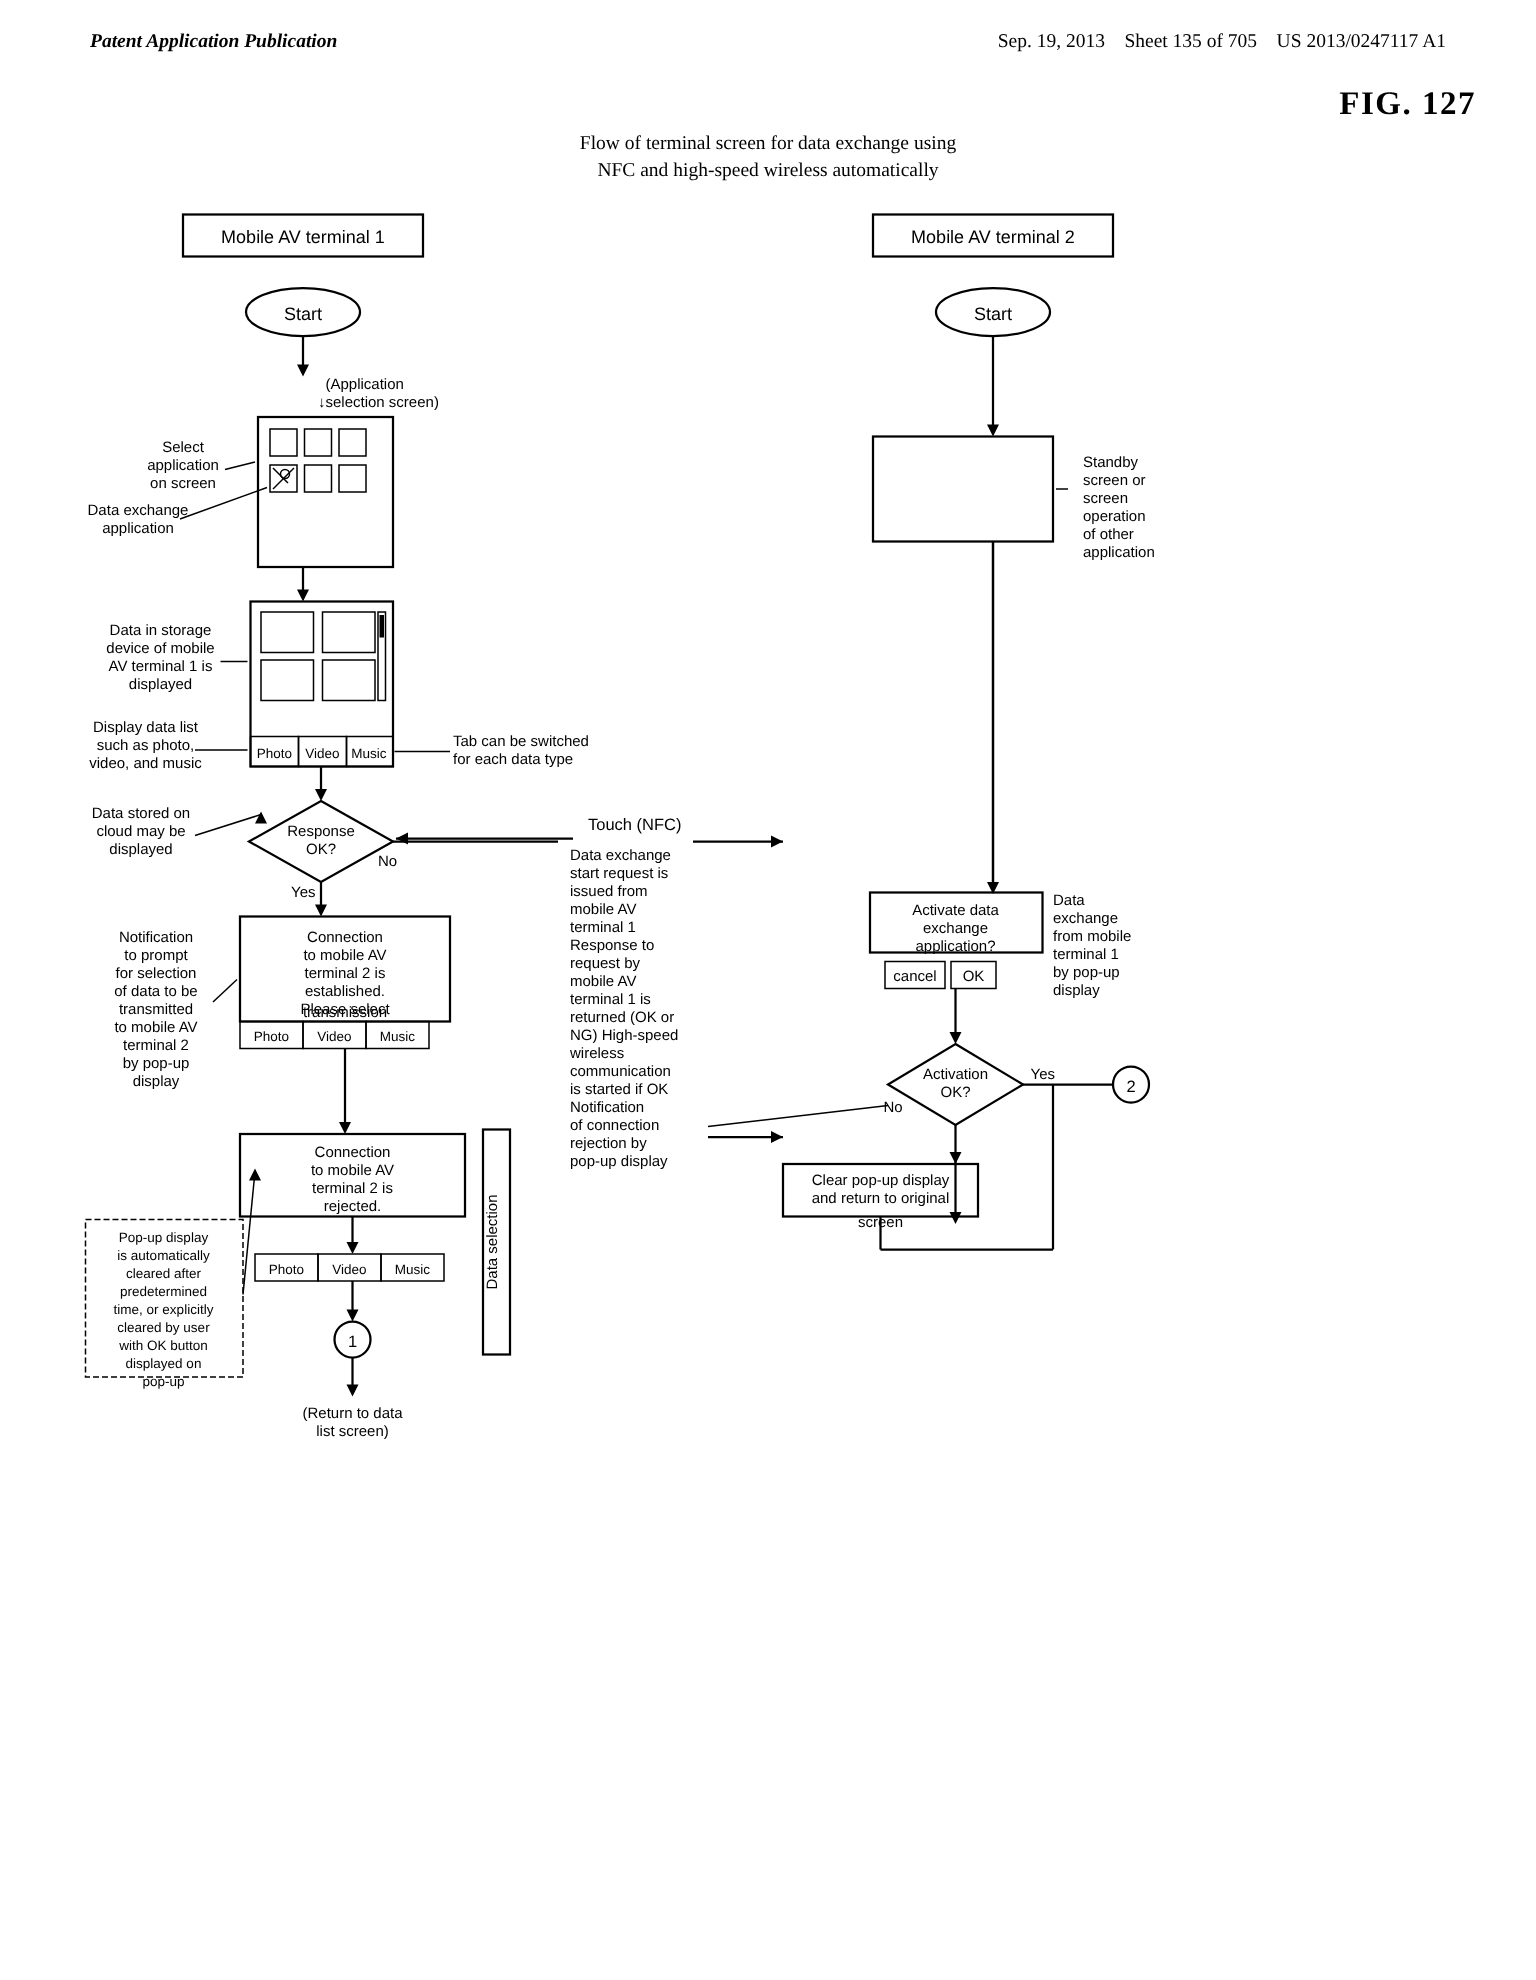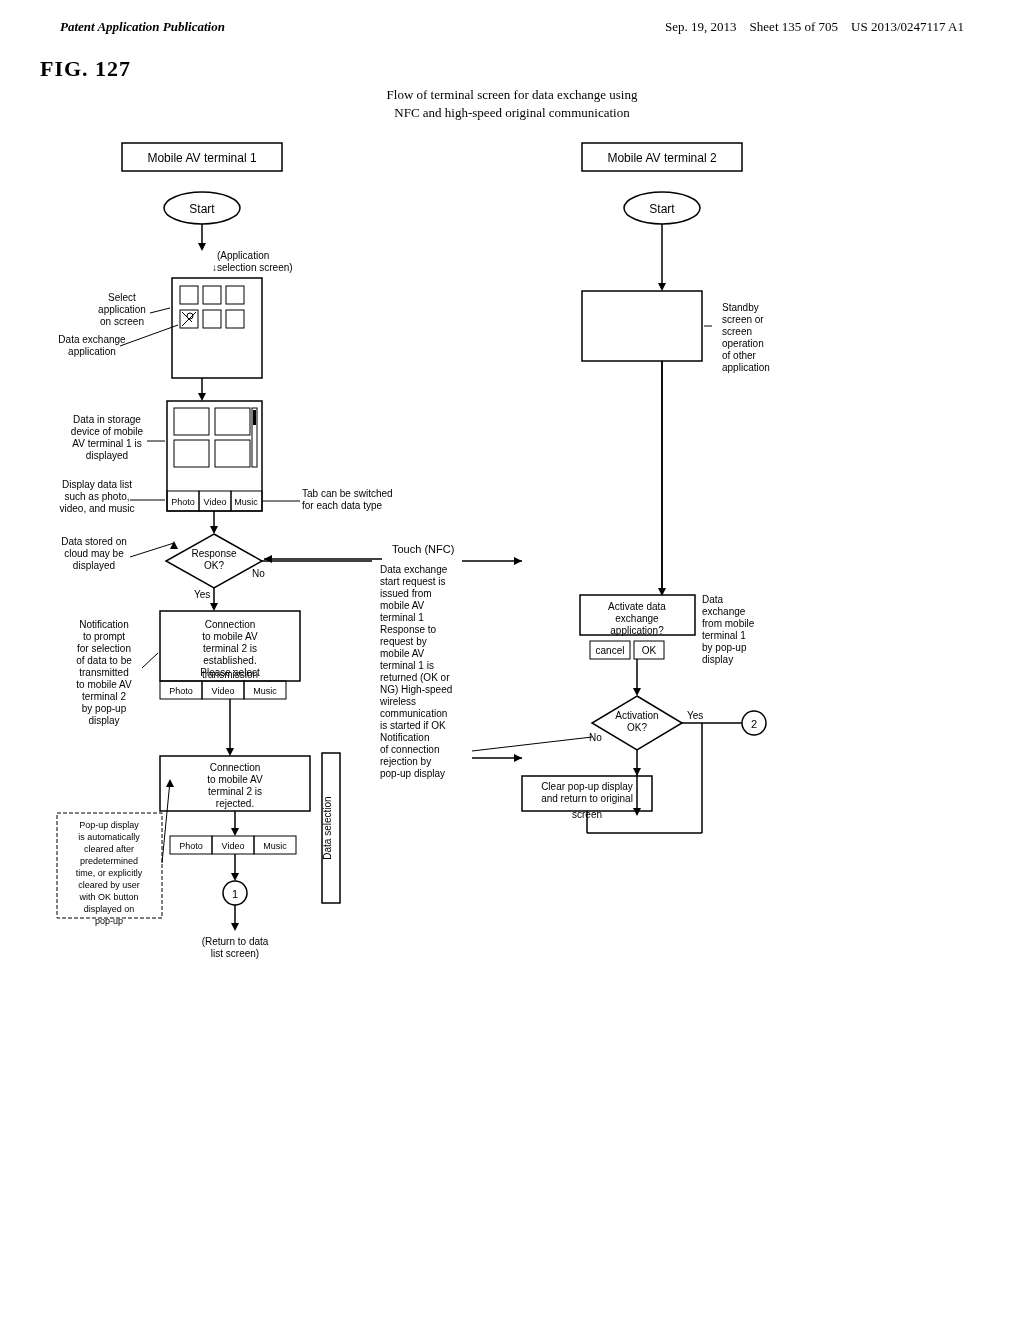--- a/index.html
+++ b/index.html
@@ -29,21 +29,21 @@
       text-align: right;
       line-height: 1.4;
     }
     .diagram-container {
       position: relative;
       width: 100%;
       padding: 0 40px;
       margin-top: 20px;
     }
     .fig-title {
-      text-align: left;
+      text-align: right;
       font-size: 22px;
       font-weight: bold;
       letter-spacing: 1px;
       margin-bottom: 4px;
     }
     .fig-caption {
       text-align: center;
       font-size: 13px;
       margin-bottom: 10px;
       line-height: 1.4;
@@ -64,21 +64,21 @@
     <span>Sheet 135 of 705</span>
     &nbsp;&nbsp;
     <span>US 2013/0247117 A1</span>
   </div>
 </div>
 
 <div class="diagram-container">
   <div class="fig-title">FIG. 127</div>
   <div class="fig-caption">
     <span>Flow of terminal screen for data exchange using</span><br>
-    <span>NFC and high-speed original communication</span>
+    <span>NFC and high-speed wireless automatically</span>
   </div>
 
   <svg width="940" height="1120" viewBox="0 0 940 1120">
 
     <rect x="80" y="10" width="160" height="28" fill="none" stroke="#000" stroke-width="1.5"></rect>
     <text x="160" y="29" text-anchor="middle" font-size="12" font-family="Arial, sans-serif">Mobile AV terminal 1</text>
 
     <rect x="540" y="10" width="160" height="28" fill="none" stroke="#000" stroke-width="1.5"></rect>
     <text x="620" y="29" text-anchor="middle" font-size="12" font-family="Arial, sans-serif">Mobile AV terminal 2</text>
 

